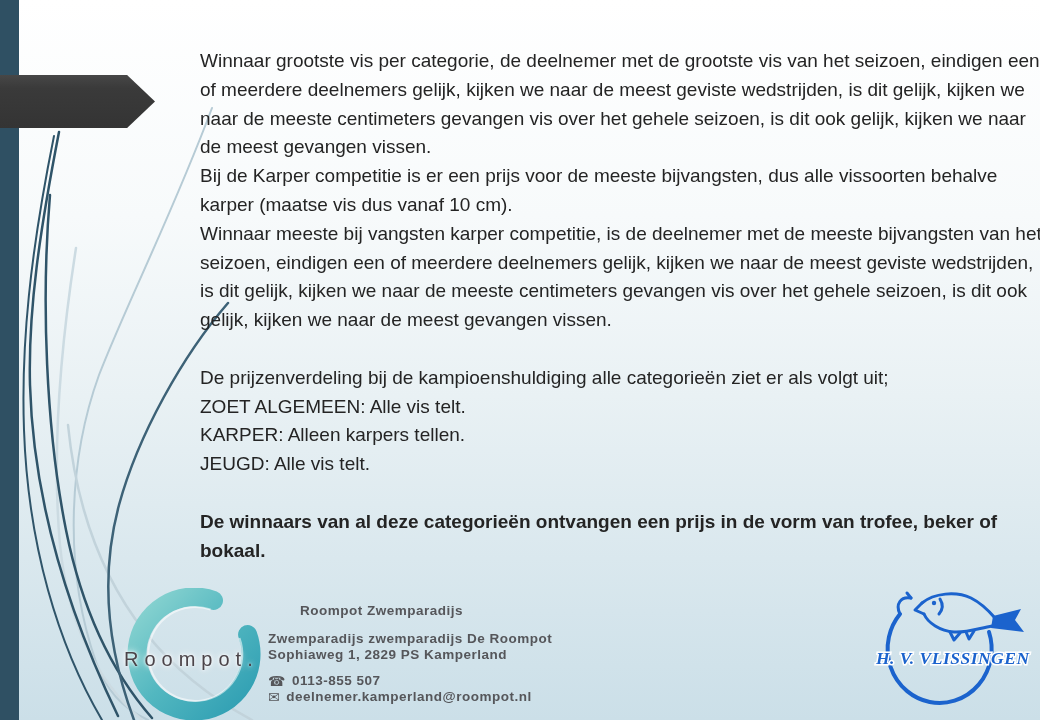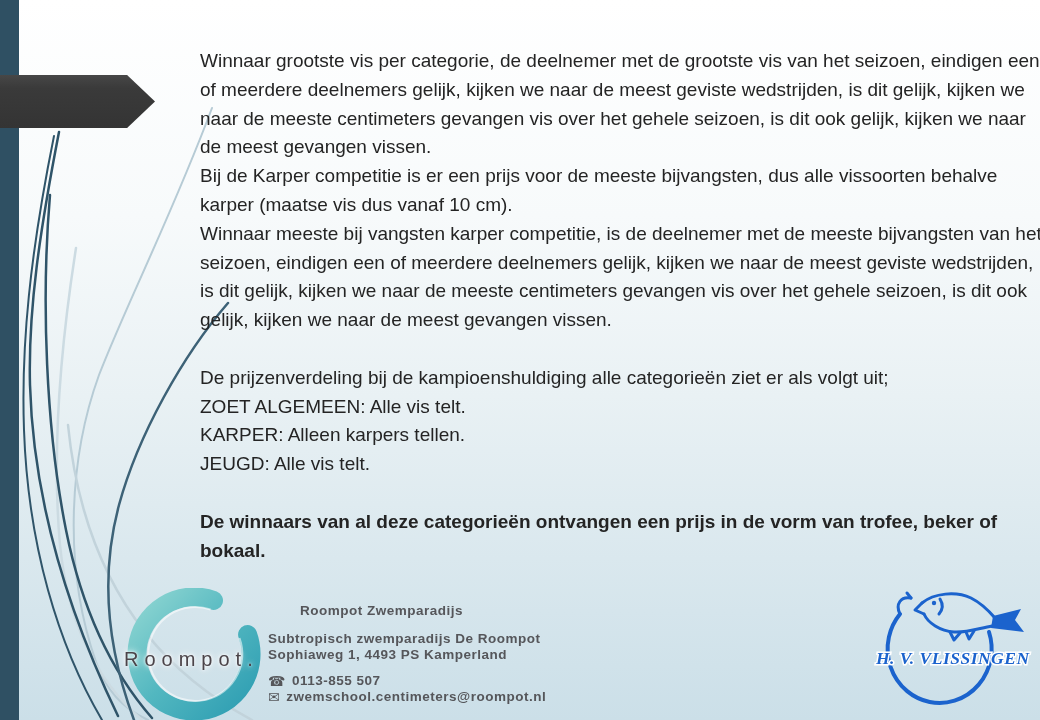--- a/index.html
+++ b/index.html
@@ -83,30 +83,30 @@
         </linearGradient>
       </defs>
       <path d="M 129.6,46.5 A 57,57 0 1 1 95.5,12.4" fill="none" stroke="url(#rg)" stroke-width="19" stroke-linecap="round"></path>
       <path d="M 121.5,50 A 47,47 0 1 1 92.5,21.5" fill="none" stroke="#ffffff" stroke-width="2" opacity="0.55"></path>
     </svg>
     <div class="roompot-wordmark">Roompot.</div>
   </div>
 
   <div class="contact">
     <div class="title">Roompot Zwemparadijs</div>
-    <div>Subtropisch zwemparadijs De Roompot</div>
-    <div>Sophiaweg 1, 4493 PS Kamperland</div>
+    <div>Zwemparadijs zwemparadijs De Roompot</div>
+    <div>Sophiaweg 1, 2829 PS Kamperland</div>
     <div class="group">
       <div class="row">
         <span class="glyph">☎</span>
         <span>0113-855 507</span>
       </div>
       <div class="row">
         <span class="glyph">✉</span>
-        <span>zwemschool.centimeters@roompot.nl</span>
+        <span>deelnemer.kamperland@roompot.nl</span>
       </div>
     </div>
   </div>
 
   <div class="hvv-logo">
     <svg width="165" height="128" viewBox="0 0 165 128" aria-hidden="true">
       <g fill="none" stroke="#1b63cd" stroke-width="4" stroke-linecap="round">
 
         <path d="M 28,24 A 52,54 0 1 0 117,42"></path>
 

